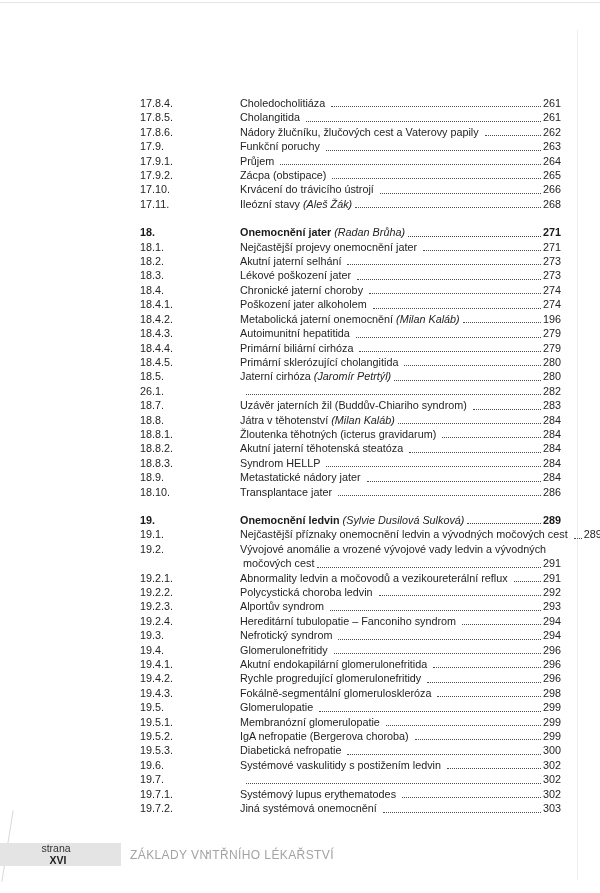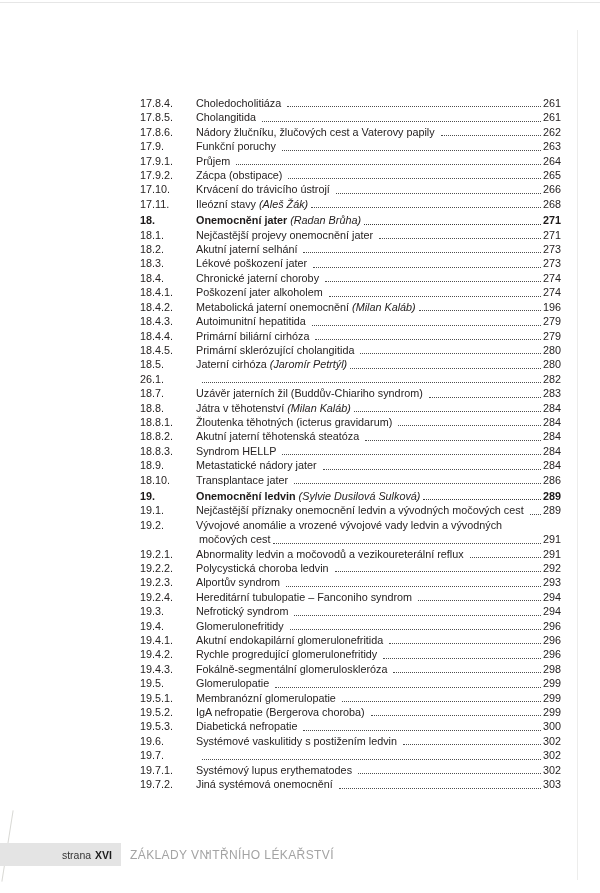--- a/index.html
+++ b/index.html
@@ -17,22 +17,22 @@
   .top-line   { position:absolute; top:2px; left:0; width:100%; height:1px; background:#e6e6e6; }
   .edge-right { position:absolute; top:30px; right:22px; width:1px; height:850px; background:#ededec; }
   .fold-line  { position:absolute; left:7px; top:810px; width:1px; height:72px; background:#d9d9d5; transform:rotate(9deg); }
   .speck      { position:absolute; left:207px; top:852px; width:2px; height:2px; background:#9a9a9a; border-radius:50%; }
 
   
   .toc {
     position:absolute; top:96px; left:140px; width:421px;
     font-size:10.8px; line-height:14.4px;
   }
-  .row { display:flex; align-items:baseline; }
-  .row.gap { margin-top:2px; }
+  .row { display:flex; align-items:baseline;gap:44px; }
+  .row.gap { margin-top:14px; }
   .num { flex:0 0 56px; }
   .entry { flex:1; display:flex; align-items:baseline; min-width:0; }
   .title { white-space:nowrap; }
   .author { font-style:italic; padding-left:3px; white-space:nowrap; }
   .leader {
     flex:1 1 auto; min-width:8px; height:0;
     border-bottom:1.4px dotted #4d4d4d;
     align-self:flex-end; margin:0 2px 3px 3px;
   }
   .pagenum { flex:0 0 auto; }
@@ -43,21 +43,21 @@
   .title2 { display:none; white-space:nowrap; }
   .row.wrap .title2 { display:block; }
 
   
   .footer { position:absolute; left:0; top:843px; width:600px; height:23px; }
   .footer-box {
     position:absolute; left:0; top:0; width:121px; height:23px;
     background:#e4e4e4;
     display:flex; align-items:center; justify-content:flex-end;
     padding-right:9px; box-sizing:border-box;
-    font-size:10.5px; color:#343434;
+    font-size:10.5px; color:#343434;flex-direction:column;
   }
   .footer-box .roman { font-weight:bold; margin-left:4px; color:#1d1d1d; }
   .footer-title {
     position:absolute; left:130px; top:0; height:23px;
     display:flex; align-items:center;
     font-size:12px; color:#a3a3a3; letter-spacing:0.4px;
   }
 </style>
 </head>
 <body>

